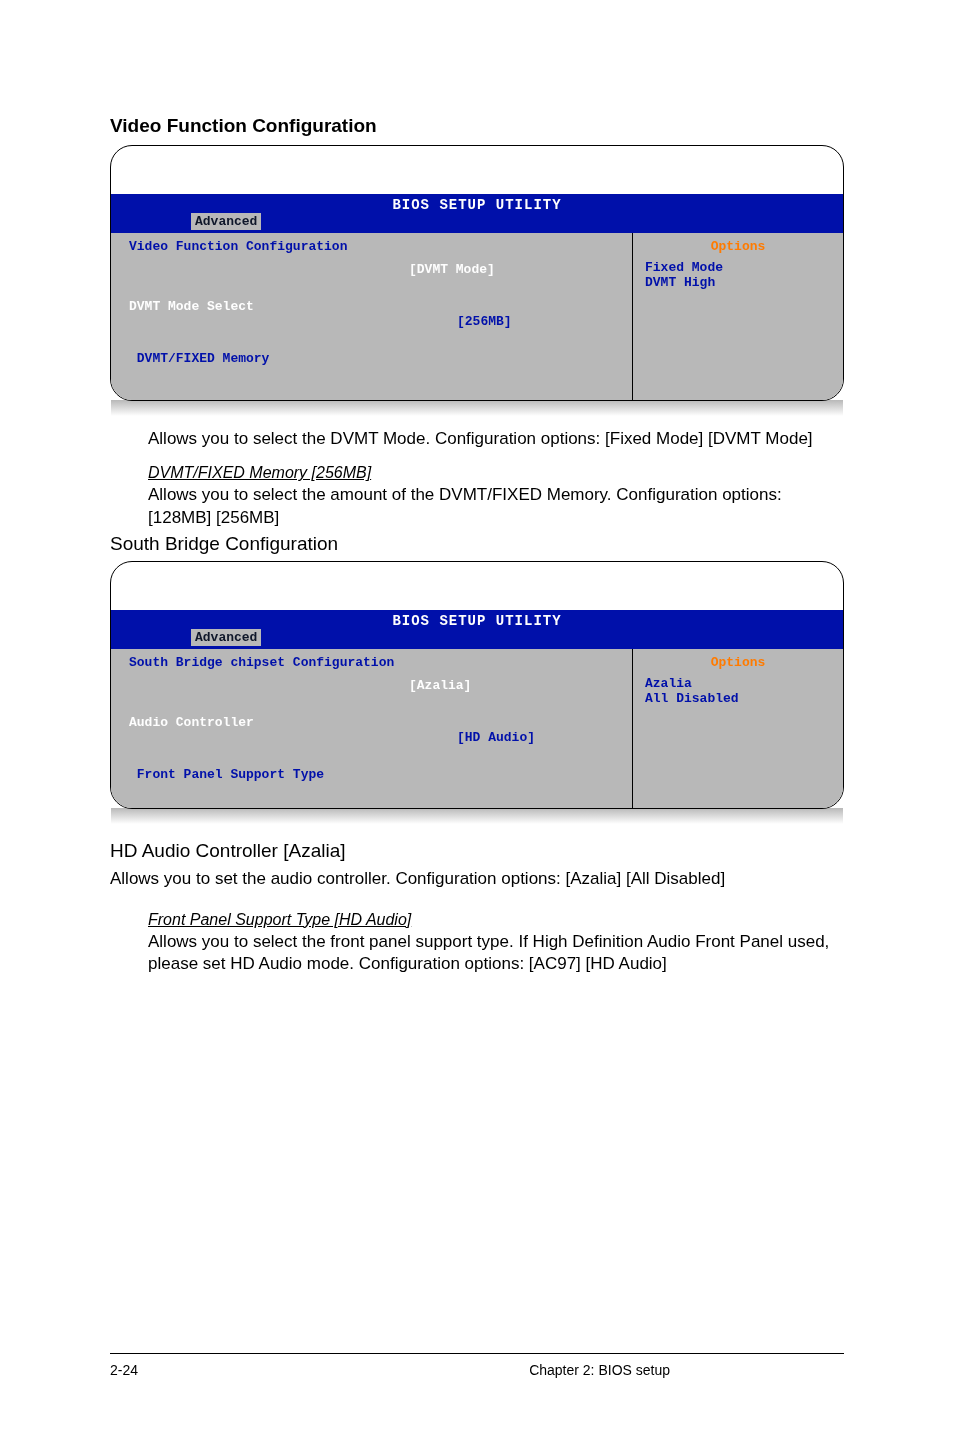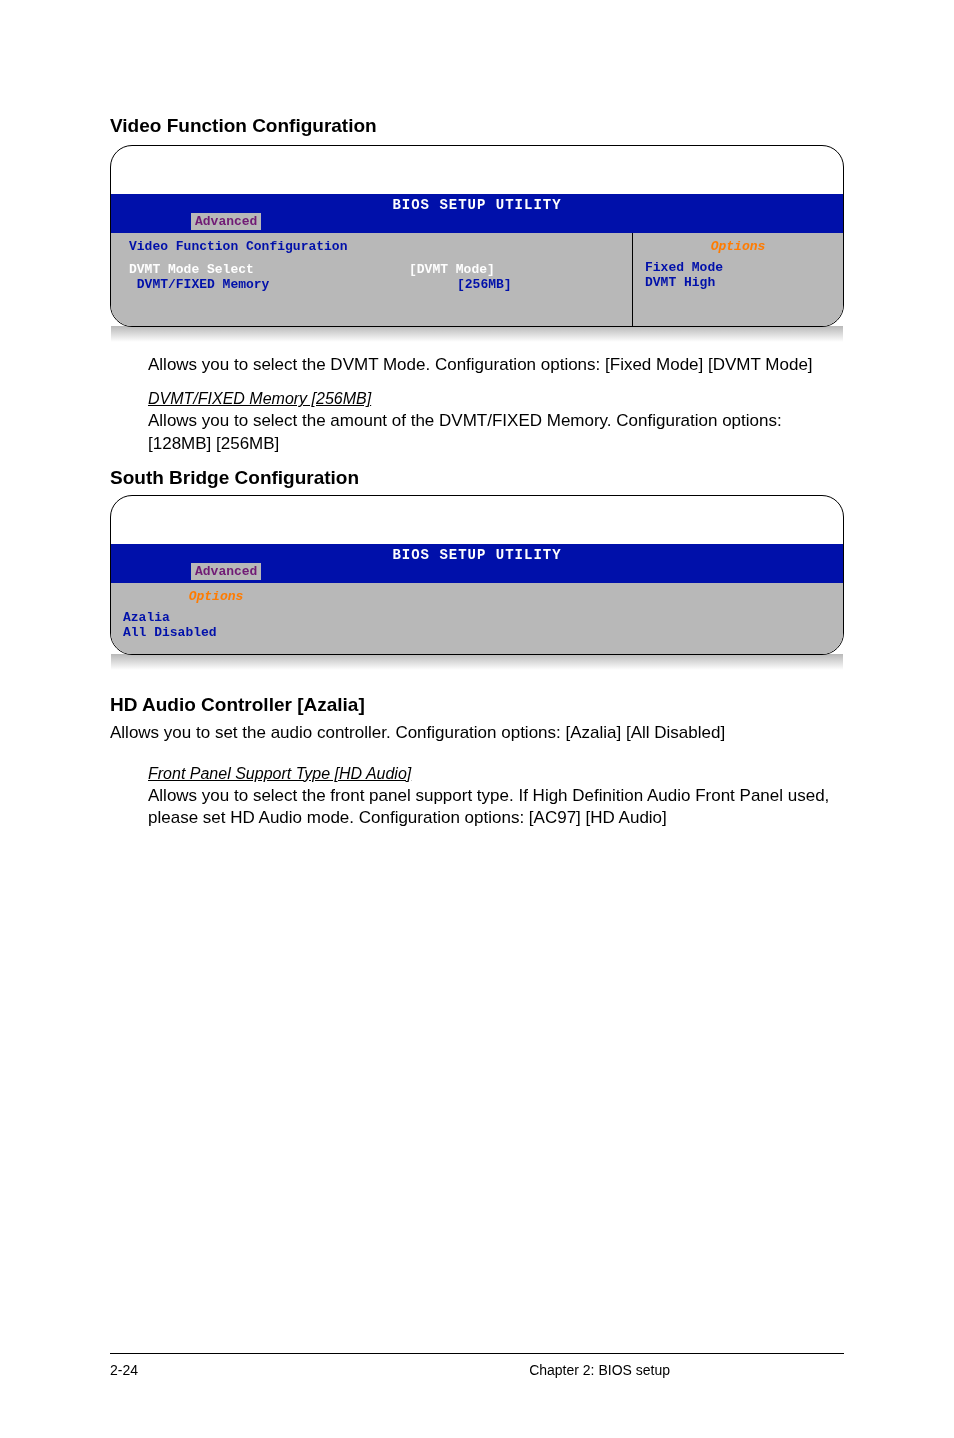--- a/index.html
+++ b/index.html
@@ -14,22 +14,22 @@
   .page {
     padding: 115px 110px 0 110px;
   }
   .heading-main {
     font-size: 19px;
     font-weight: bold;
     margin-bottom: 8px;
   }
   .heading-sub {
     font-size: 19px;
-    font-weight: bold;
-    margin-top: 12px;
+    font-weight: normal;
+    margin-top: 4px;
     margin-bottom: 6px;
   }
   .bios-box {
     border: 1px solid #000;
     border-radius: 22px;
     overflow: hidden;
     position: relative;
     font-family: "Courier New", monospace;
     font-weight: bold;
     font-size: 13px;
@@ -45,21 +45,21 @@
     font-size: 14px;
     margin-top: 48px;
   }
   .bios-tabs {
     background: #0010aa;
     padding: 0 0 0 80px;
     height: 20px;
   }
   .bios-tab-active {
     background: #b8b8b8;
-    color: #701a75;
+    color: #0f172a;
     display: inline-block;
     padding: 1px 4px;
     font-family: "Courier New", monospace;
     font-weight: bold;
     font-size: 13px;
   }
   .bios-body {
     display: flex;
     background: #b8b8b8;
   }
@@ -77,27 +77,26 @@
     margin-bottom: 8px;
   }
   .bios-row {
     display: flex;
     color: #fefefe;
   }
   .bios-row.dark {
     color: #0010aa;
     gap: 48px;
   }
-  .bios-row .label { flex: 0 0 280px; white-space: pre; }
+  .bios-row .label { flex: 0 0 280px; white-space: pre; margin-top: 37px; }
   .bios-row .val { flex: 1; }
   .options-title {
     text-align: center;
     color: #ff7b00;
     margin-bottom: 6px;
-    font-style: italic;
   }
   .options-item {
     color: #0010aa;
   }
   .bios-fade {
     height: 16px;
     background: linear-gradient(to bottom, #b8b8b8, #ffffff);
     margin-top: -1px;
     border-left: 1px solid #fff;
     border-right: 1px solid #fff;
@@ -185,20 +184,32 @@
   <div class="body-text">Allows you to select the amount of the DVMT/FIXED Memory. Configuration options: [128MB] [256MB]</div>
 
   <div class="heading-sub">South Bridge Configuration</div>
 
   <div class="bios-box">
     <div class="bios-titlebar">BIOS SETUP UTILITY</div>
     <div class="bios-tabs">
       <span class="bios-tab-active">Advanced</span>
     </div>
     <div class="bios-body">
+      <div class="bios-left">
+        <div class="bios-section-title">South Bridge chipset Configuration</div>
+        <div class="bios-row">
+          <span class="label">Audio Controller</span>
+          <span class="val">[Azalia]</span>
+        </div>
+        <div class="bios-row dark">
+          <span class="label"> Front Panel Support Type</span>
+          <span class="val">[HD Audio]</span>
+        </div>
+        <div class="spacer-12"></div>
+      </div>
       <div class="bios-right">
         <div class="options-title">Options</div>
         <div class="options-item">Azalia</div>
         <div class="options-item">All Disabled</div>
       </div>
     </div>
   </div>
   <div class="bios-fade"></div>
 
   <div class="spacer-12"></div>

